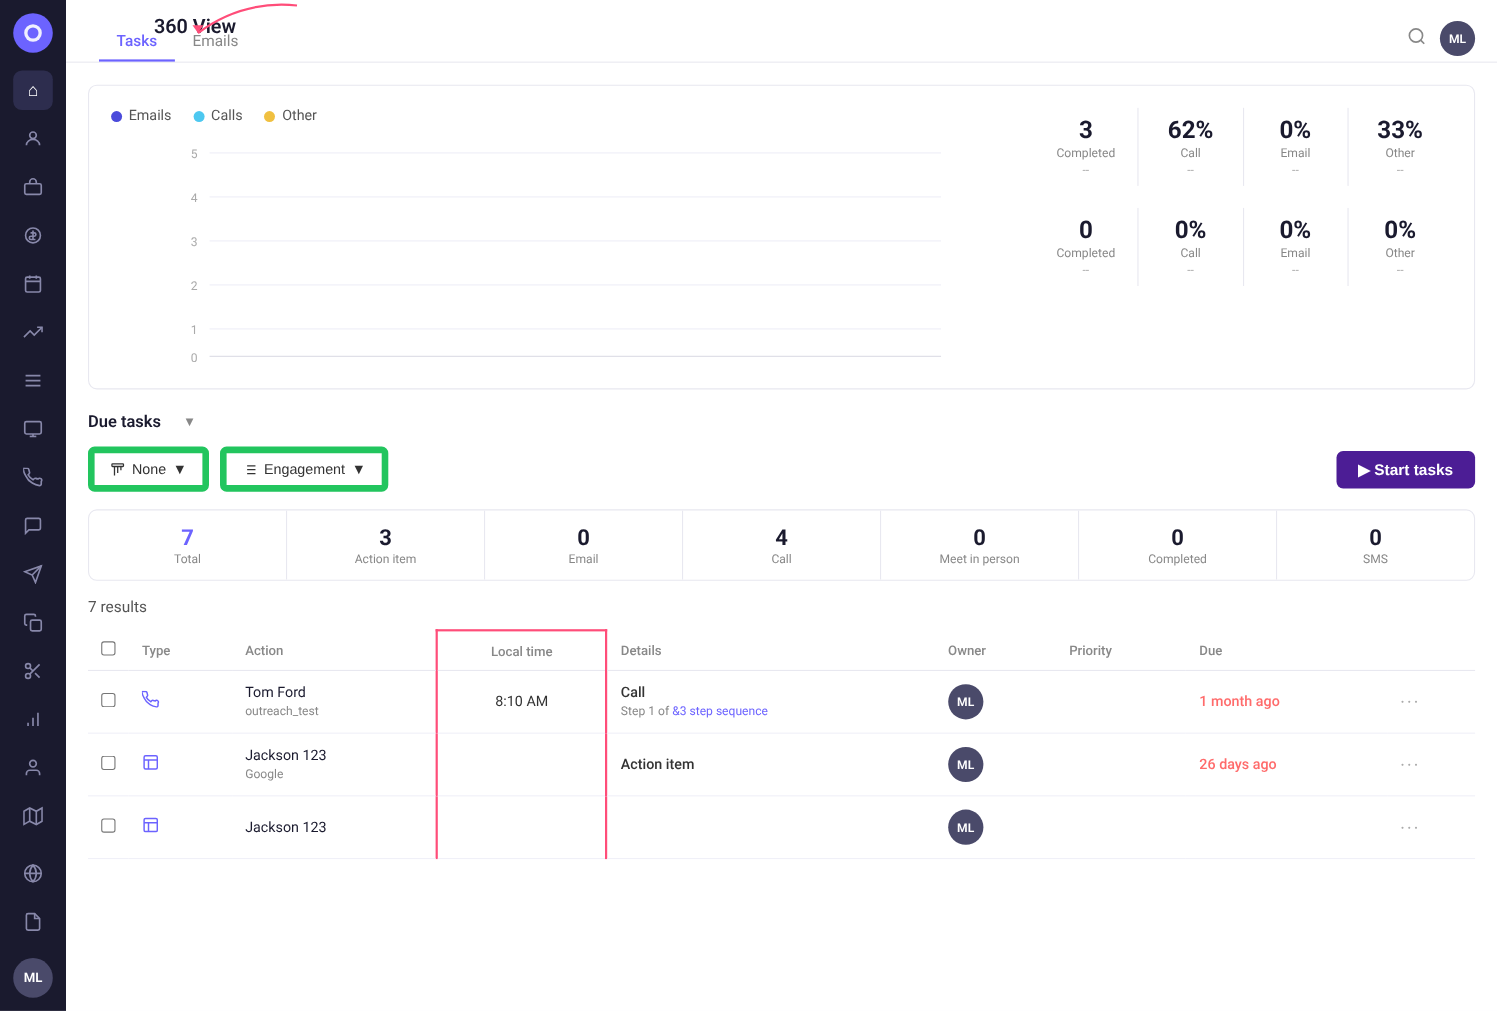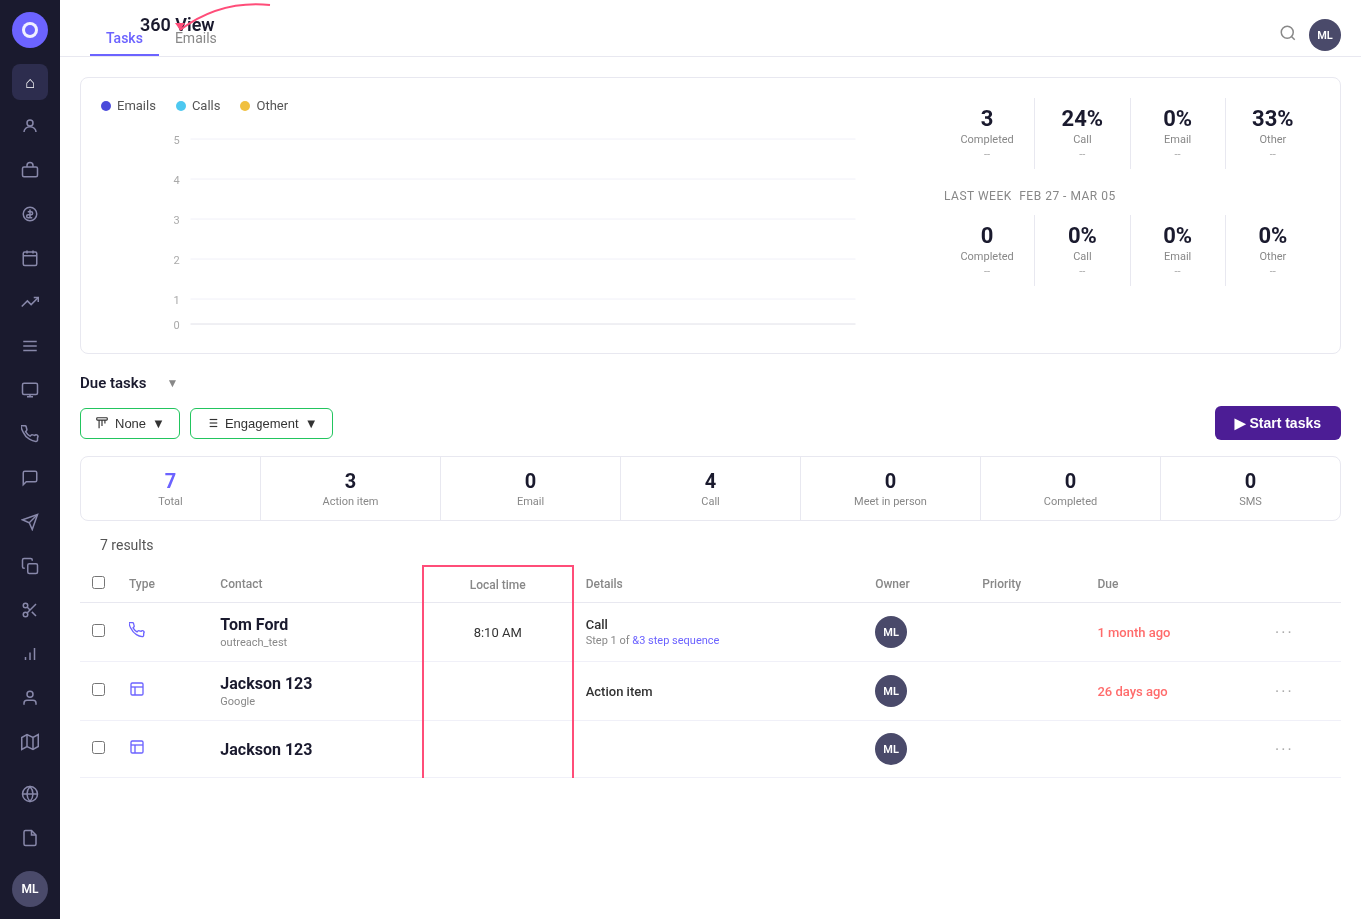--- a/index.html
+++ b/index.html
@@ -193,21 +193,21 @@
     .filters-row {
       display: flex;
       align-items: center;
       justify-content: space-between;
       margin-bottom: 16px;
     }
     .filters-left { display: flex; gap: 10px; }
     .filter-btn {
       display: flex; align-items: center; gap: 6px;
       padding: 7px 14px;
-      border: 1px solid #22c55e;
+      border: 6px solid #22c55e;
       border-radius: 6px;
       font-size: 13px;
       color: #333;
       background: #fff;
       cursor: pointer;
     }
     .start-tasks-btn {
       background: #4c1d95;
       color: #fff;
       border: none;
@@ -249,21 +249,20 @@
       display: block;
       margin-top: 2px;
     }
     .stats-tab.neutral .tab-value { color: #1a1a2e; }
 
     
     .results-count {
       font-size: 14px;
       color: #555;
       margin-bottom: 12px;
-      margin-left: 20px;
     }
 
     
     .task-table {
       width: 100%;
       border-collapse: collapse;
       font-size: 13px;
     }
     .task-table th {
       text-align: left;
@@ -273,23 +272,23 @@
       font-size: 12px;
       border-bottom: 1px solid #e8e8f0;
       background: #fff;
     }
     .task-table td {
       padding: 12px 12px;
       border-bottom: 1px solid #f0f0f8;
       vertical-align: middle;
     }
     .contact-name {
-      font-weight: 700;
+      font-weight: 400;
       color: #1a1a2e;
-      font-size: 16px;
+      font-size: 13px;
     }
     .contact-sub {
       font-size: 11px;
       color: #888;
       margin-top: 2px;
     }
     .local-time {
       font-size: 13px;
       color: #333;
       text-align: center;
@@ -542,40 +541,36 @@
 
       <div class="stats-panel">
 
         <div class="stats-row">
           <div class="stat-item">
             <span class="stat-value">3</span>
             <span class="stat-label">Completed</span>
             <span class="stat-sub">--</span>
           </div>
           <div class="stat-item">
-            <span class="stat-value">24%</span>
+            <span class="stat-value">62%</span>
             <span class="stat-label">Call</span>
             <span class="stat-sub">--</span>
           </div>
           <div class="stat-item">
             <span class="stat-value">0%</span>
             <span class="stat-label">Email</span>
             <span class="stat-sub">--</span>
           </div>
           <div class="stat-item">
             <span class="stat-value">33%</span>
             <span class="stat-label">Other</span>
             <span class="stat-sub">--</span>
           </div>
         </div>
 
-        <div class="stats-week-label">
-          <span>LAST WEEK</span>
-          <span>FEB 27 - MAR 05</span>
-        </div>
         <div class="stats-row">
           <div class="stat-item">
             <span class="stat-value">0</span>
             <span class="stat-label">Completed</span>
             <span class="stat-sub">--</span>
           </div>
           <div class="stat-item">
             <span class="stat-value">0%</span>
             <span class="stat-label">Call</span>
             <span class="stat-sub">--</span>
@@ -660,21 +655,21 @@
 
     <div class="results-count">7 results</div>
 
     <table class="task-table">
       <thead>
         <tr>
           <th class="checkbox-cell">
             <input type="checkbox" style="">
           </th>
           <th>Type</th>
-          <th>Contact</th>
+          <th>Action</th>
           <th class="local-time-header" style="text-align:center;">Local time</th>
           <th>Details</th>
           <th>Owner</th>
           <th>Priority</th>
           <th>Due</th>
           <th></th>
         </tr>
       </thead>
       <tbody>
 

